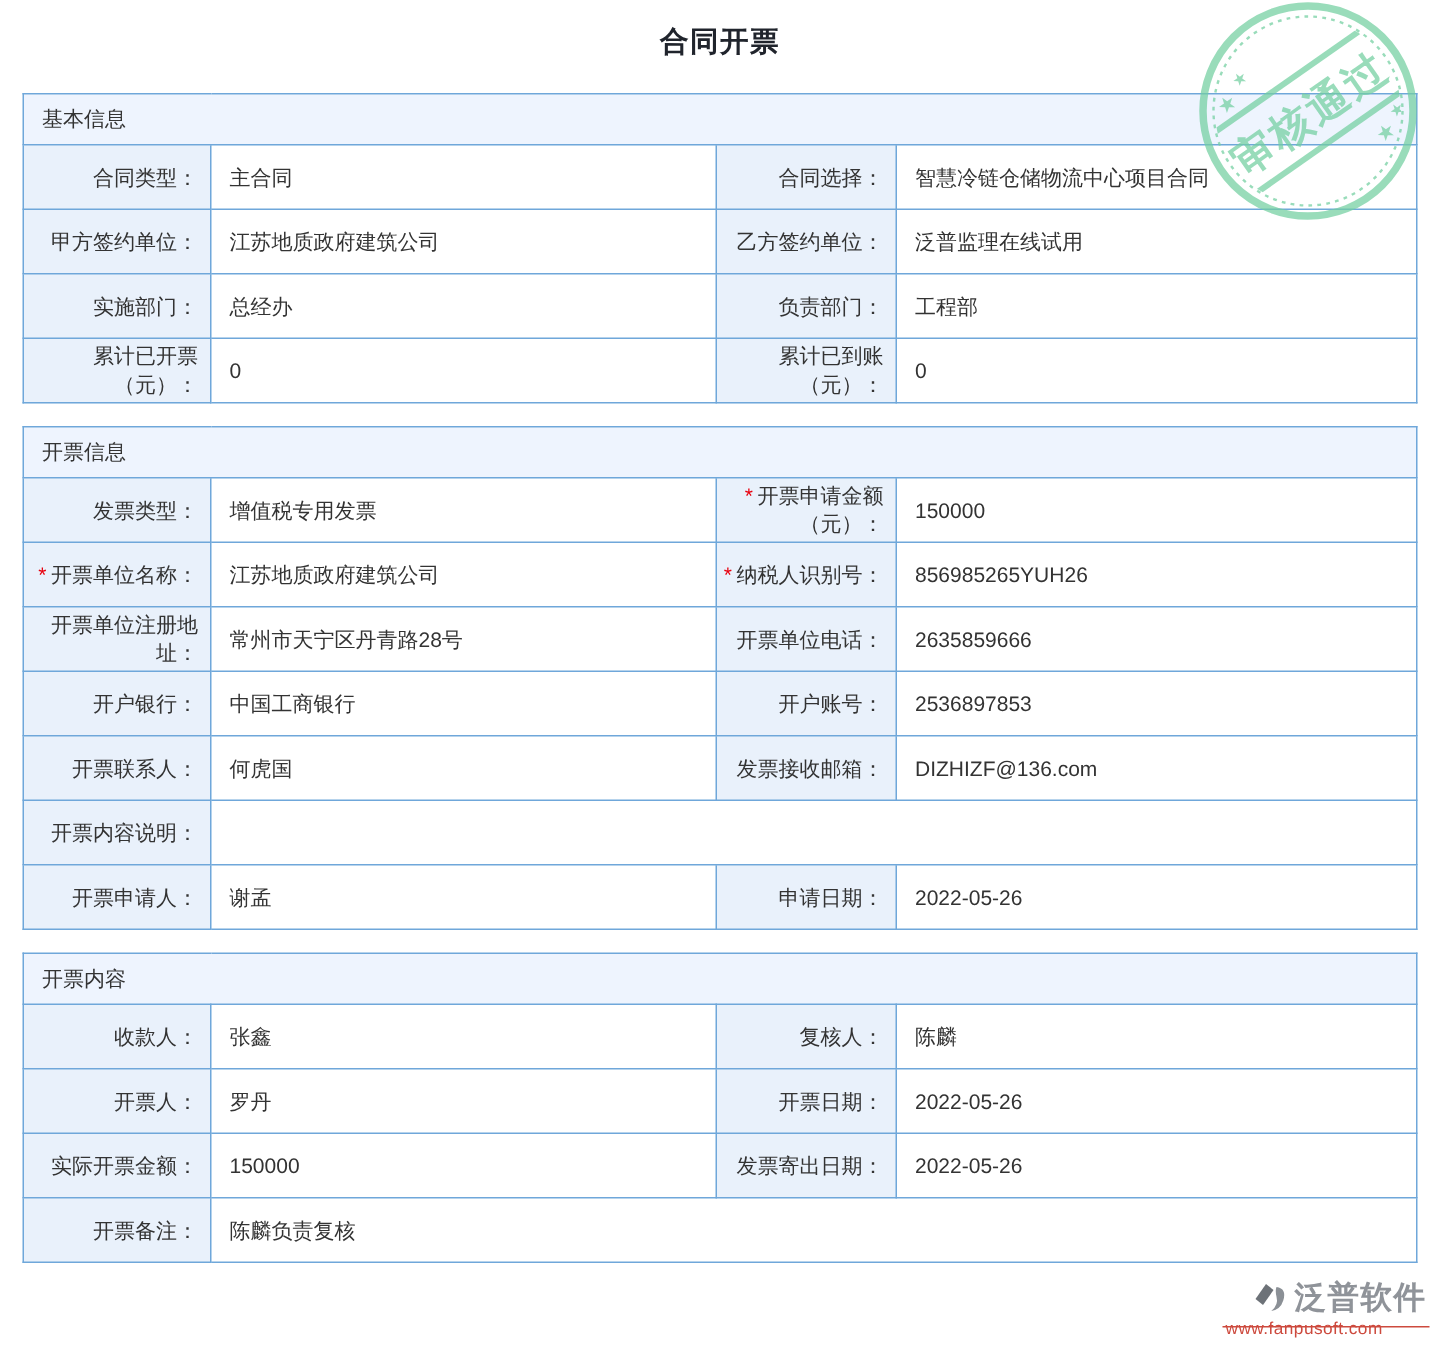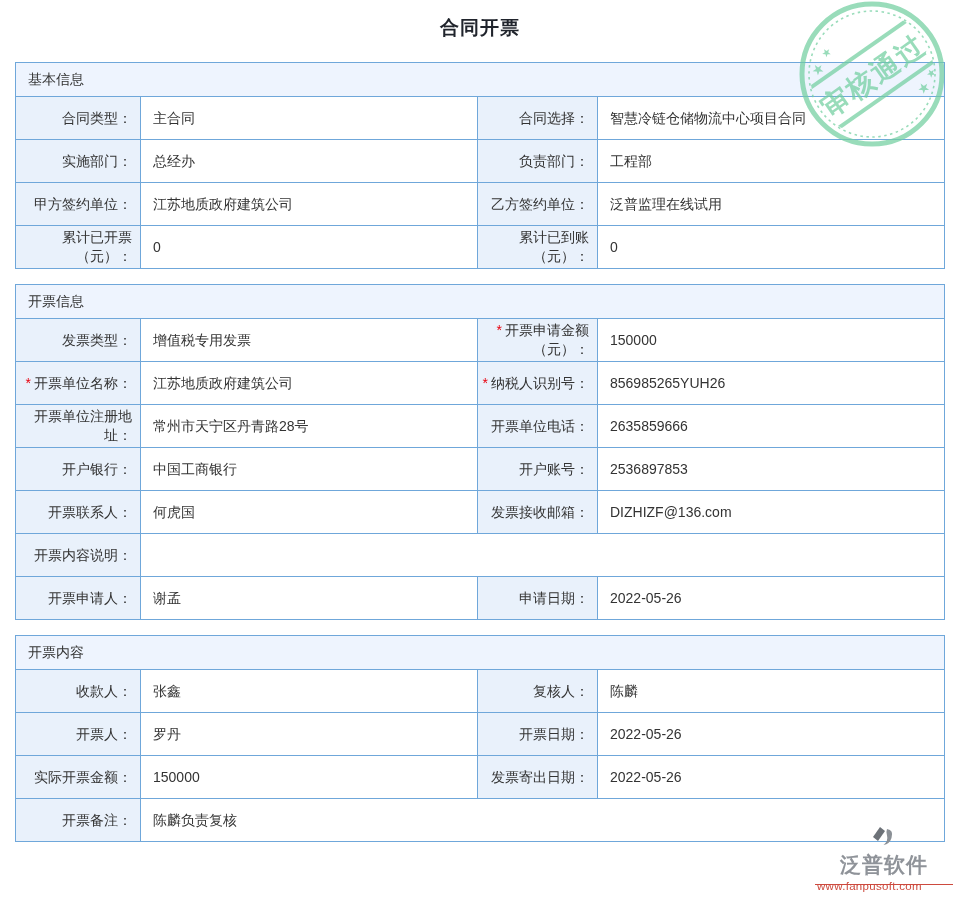--- a/index.html
+++ b/index.html
@@ -35,21 +35,21 @@
   .req{color:#e8000d;margin-right:3px;font-size:14px;}
   
   .stamp{
     position:absolute;top:-2px;right:12px;width:152px;height:152px;
     opacity:0.72;pointer-events:none;
   }
   
   .wm{
     position:absolute;right:9px;bottom:7px;width:134px;pointer-events:none;
   }
-  .wm-top{display:flex;align-items:center;justify-content:flex-end;gap:3px;flex-direction:column;}
+  .wm-top{display:flex;align-items:center;justify-content:flex-end;gap:3px;}
   .wm-brand{
     font-size:21px;font-weight:bold;color:#8f9399;letter-spacing:1px;
     white-space:nowrap;
   }
   .wm-url{
     position:relative;margin-top:1px;text-align:left;
     font-size:11.5px;color:#cd4a3e;letter-spacing:0.3px;white-space:nowrap;
   }
   .wm-url::after{
     content:"";position:absolute;left:-2px;right:-2px;top:4px;
@@ -74,30 +74,30 @@
         <tr>
           <td class="hdr" colspan="4">基本信息</td>
         </tr>
     <tr>
       <td class="lbl">合同类型：</td>
       <td class="val">主合同</td>
       <td class="lbl">合同选择：</td>
       <td class="val">智慧冷链仓储物流中心项目合同</td>
     </tr>
     <tr>
+      <td class="lbl">甲方签约单位：</td>
+      <td class="val">江苏地质政府建筑公司</td>
+      <td class="lbl">乙方签约单位：</td>
+      <td class="val">泛普监理在线试用</td>
+    </tr>
+    <tr>
       <td class="lbl">实施部门：</td>
       <td class="val">总经办</td>
       <td class="lbl">负责部门：</td>
       <td class="val">工程部</td>
-    </tr>
-    <tr>
-      <td class="lbl">甲方签约单位：</td>
-      <td class="val">江苏地质政府建筑公司</td>
-      <td class="lbl">乙方签约单位：</td>
-      <td class="val">泛普监理在线试用</td>
     </tr>
     <tr>
       <td class="lbl">累计已开票（元）：</td>
       <td class="val">0</td>
       <td class="lbl">累计已到账（元）：</td>
       <td class="val">0</td>
     </tr>
   </tbody>
     </table>
 

